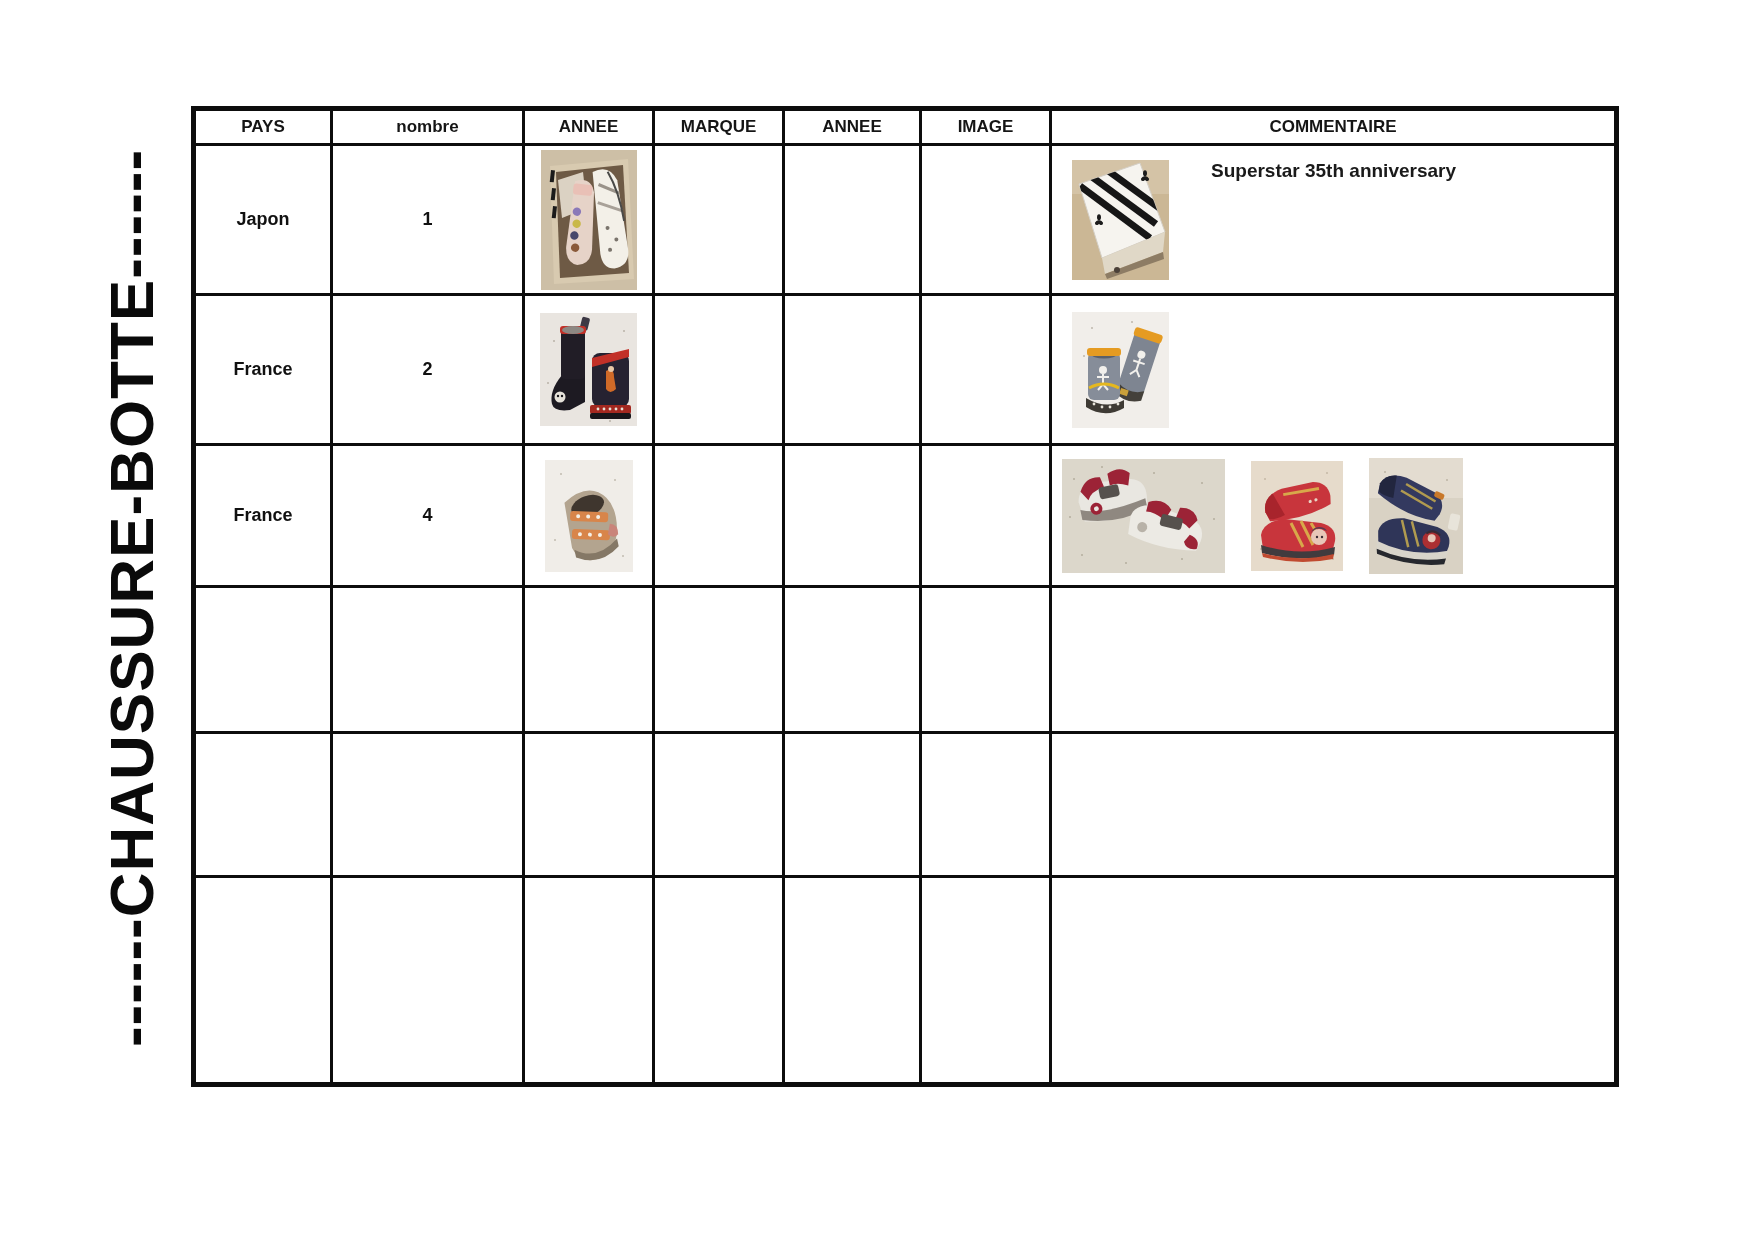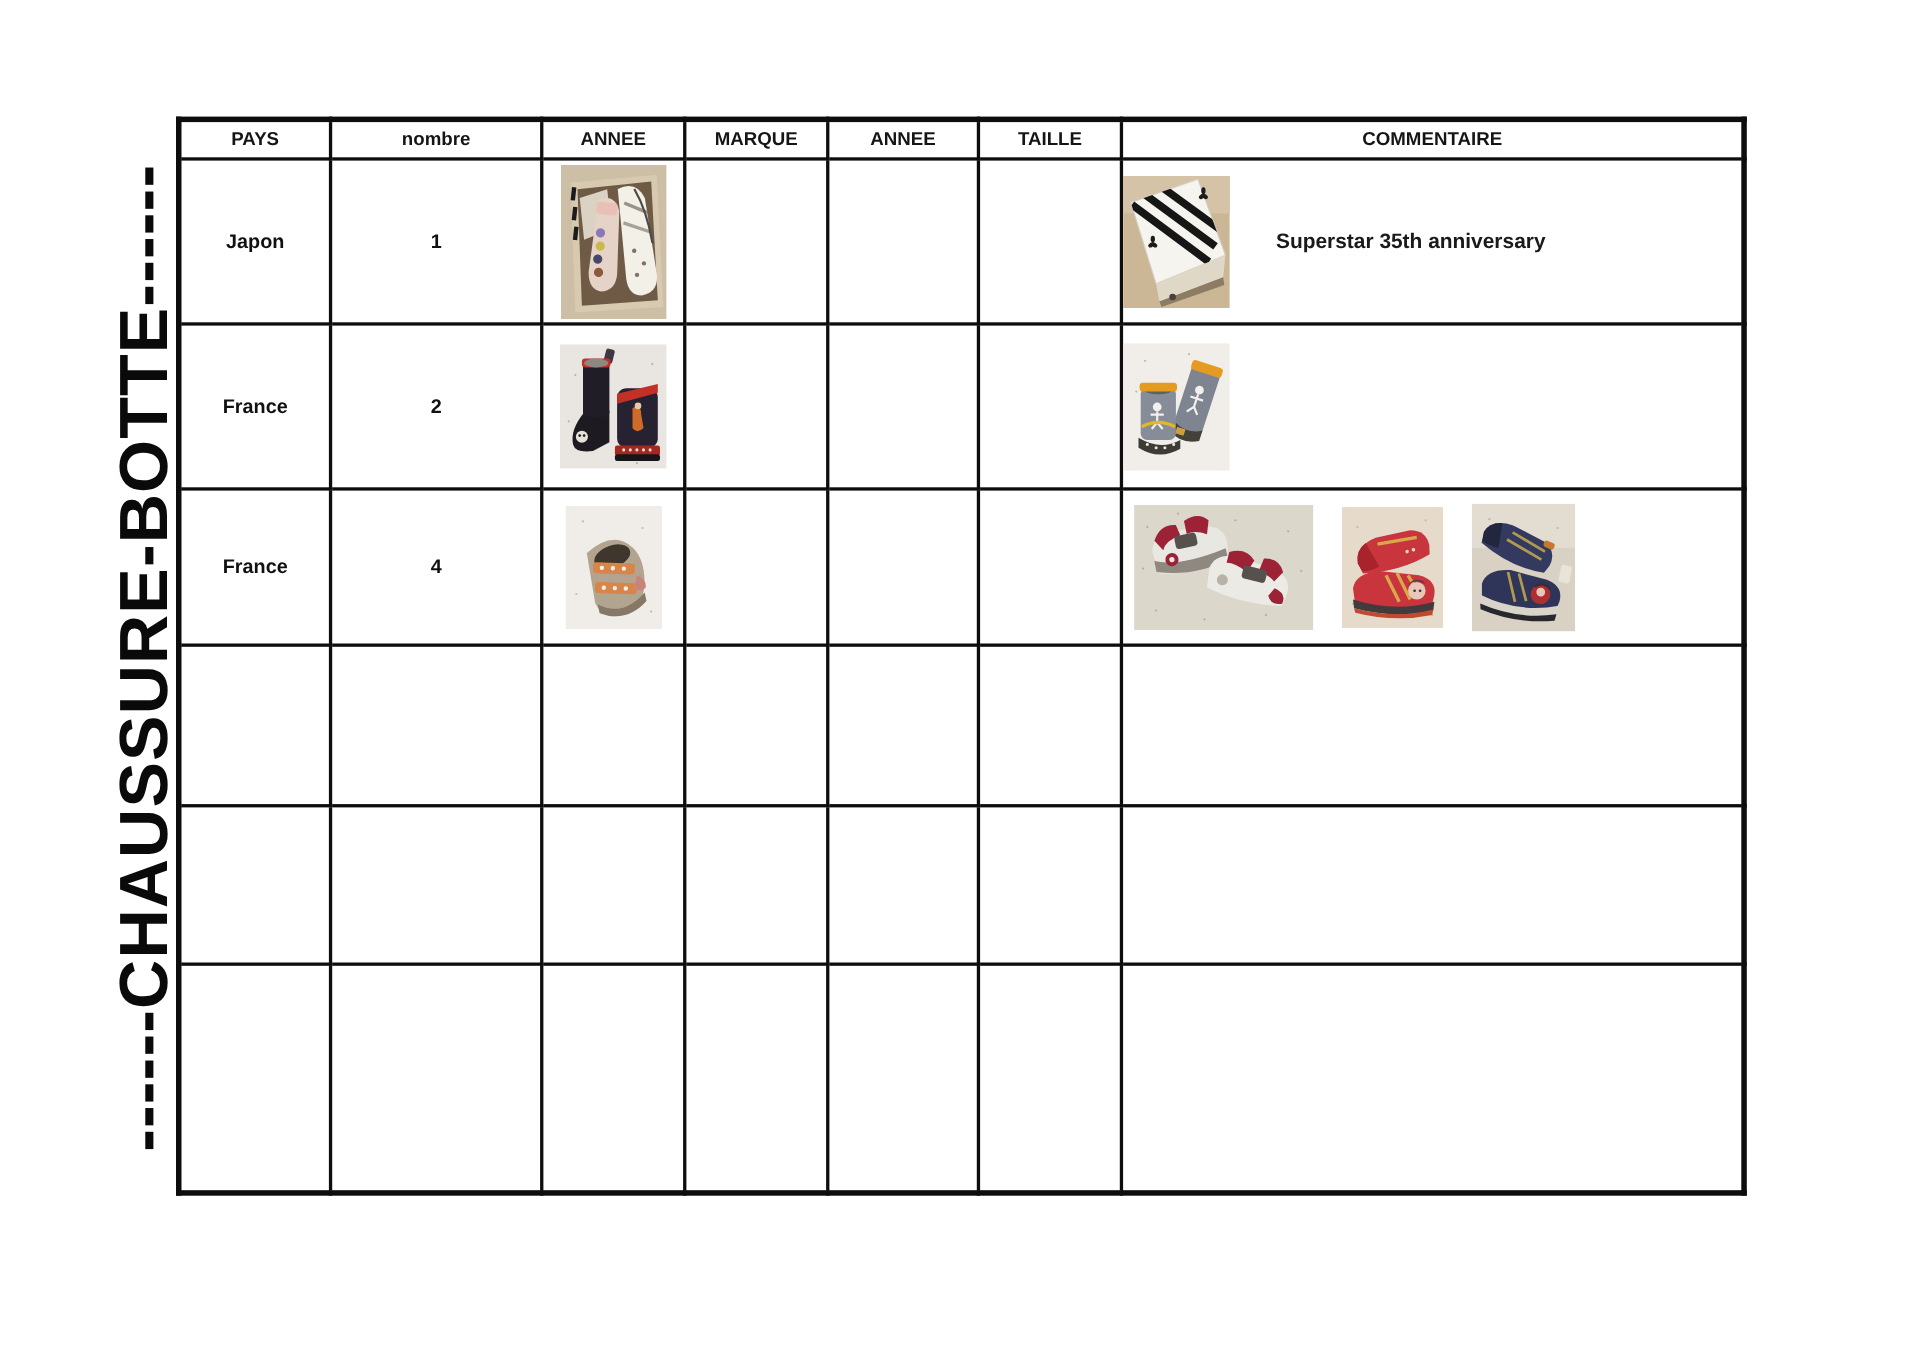--- a/index.html
+++ b/index.html
@@ -7,21 +7,21 @@
     width:1754px;height:1241px;background:#ffffff;position:relative;
     font-family:"Liberation Sans", sans-serif;color:#111;overflow:hidden;
   }
   .vtitle{
     position:absolute;left:131px;top:598px;
     transform:translate(-50%,-50%) rotate(-90deg);
     font-size:62px;font-weight:700;letter-spacing:1px;white-space:nowrap;
     color:#0a0a0a;
   }
   table.inv{
-    position:absolute;left:160px;top:106px;width:1423px;
+    position:absolute;left:191px;top:106px;width:1423px;
     border-collapse:collapse;table-layout:fixed;
     border:5px solid #0d0d0d;
   }
   table.inv th, table.inv td{
     border:3px solid #0d0d0d;
     padding:0;
     text-align:center;vertical-align:middle;
     font-size:18px;
     overflow:hidden;
     font-weight:bold;
@@ -29,21 +29,21 @@
   table.inv thead th{
     height:32px;font-size:17px;font-weight:700;color:#151515;
   }
   tr.r-a{height:150px;}
   tr.r-b{height:150px;}
   tr.r-c{height:142px;}
   tr.r-d{height:146px;}
   tr.r-e{height:144px;}
   tr.r-f{height:208px;}
   td.comment-cell{text-align:left;}
-  .cflex{display:flex;align-items:center;gap:42px;}
+  .cflex{display:flex;align-items:flex-start;padding-left:20px;gap:42px;}
   .cflex3{display:flex;align-items:center;padding-left:10px;gap:26px;}
   .comment-text{font-size:19px;color:#1a1a1a;}
   .photo{display:block;flex:0 0 auto;}
   .imgwrap{display:flex;align-items:center;justify-content:center;}
 </style>
 </head>
 <body>
 
 <div class="vtitle">------CHAUSSURE-BOTTE------</div>
 
@@ -57,21 +57,21 @@
       <col style="width:130px">
     <col style="width:566px">
   </colgroup>
   <thead>
     <tr>
       <th>PAYS</th>
       <th>nombre</th>
       <th>ANNEE</th>
       <th>MARQUE</th>
       <th>ANNEE</th>
-      <th>TAILLE</th>
+      <th>IMAGE</th>
       <th>COMMENTAIRE</th>
     </tr>
   </thead>
   <tbody>
 
     <tr class="r-a">
       <td>Japon</td>
       <td>1</td>
       <td>
         <div class="imgwrap">

